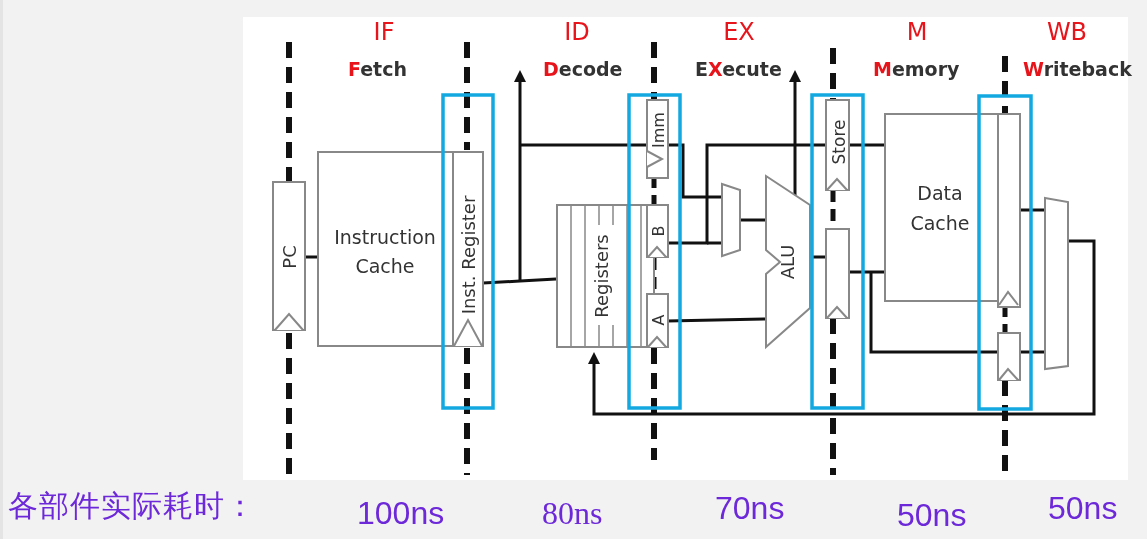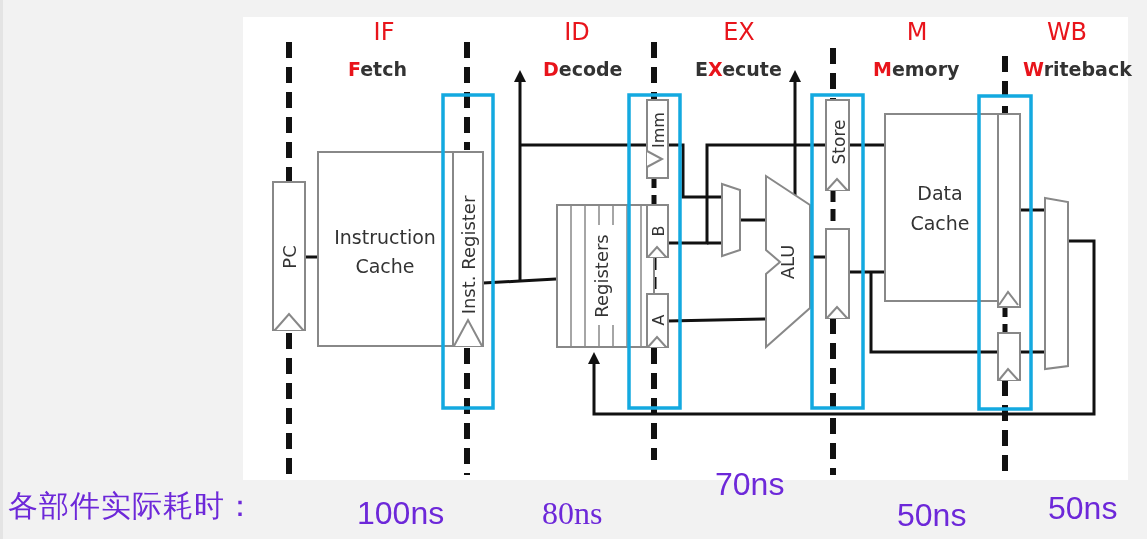--- a/index.html
+++ b/index.html
@@ -184,15 +184,15 @@
 
   <rect class="hl-box" x="443" y="95" width="50" height="313"></rect>
   <rect class="hl-box" x="629" y="95" width="51" height="313"></rect>
   <rect class="hl-box" x="812" y="95" width="51" height="313"></rect>
   <rect class="hl-box" x="979" y="96" width="52" height="313"></rect>
 </svg>
 
 <div class="timing-label">各部件实际耗时：</div>
 <div class="timing" style="left:357px;">100ns</div>
 <div class="timing" style="left:542px;font-family:Liberation Serif, serif;">80ns</div>
-<div class="timing" style="left:715px; top:456px;">70ns</div>
+<div class="timing" style="left:715px; top:480px;">70ns</div>
 <div class="timing" style="left:897px; top:487px;">50ns</div>
 <div class="timing" style="left:1048px; top:480px;">50ns</div>
 
 </body></html>

